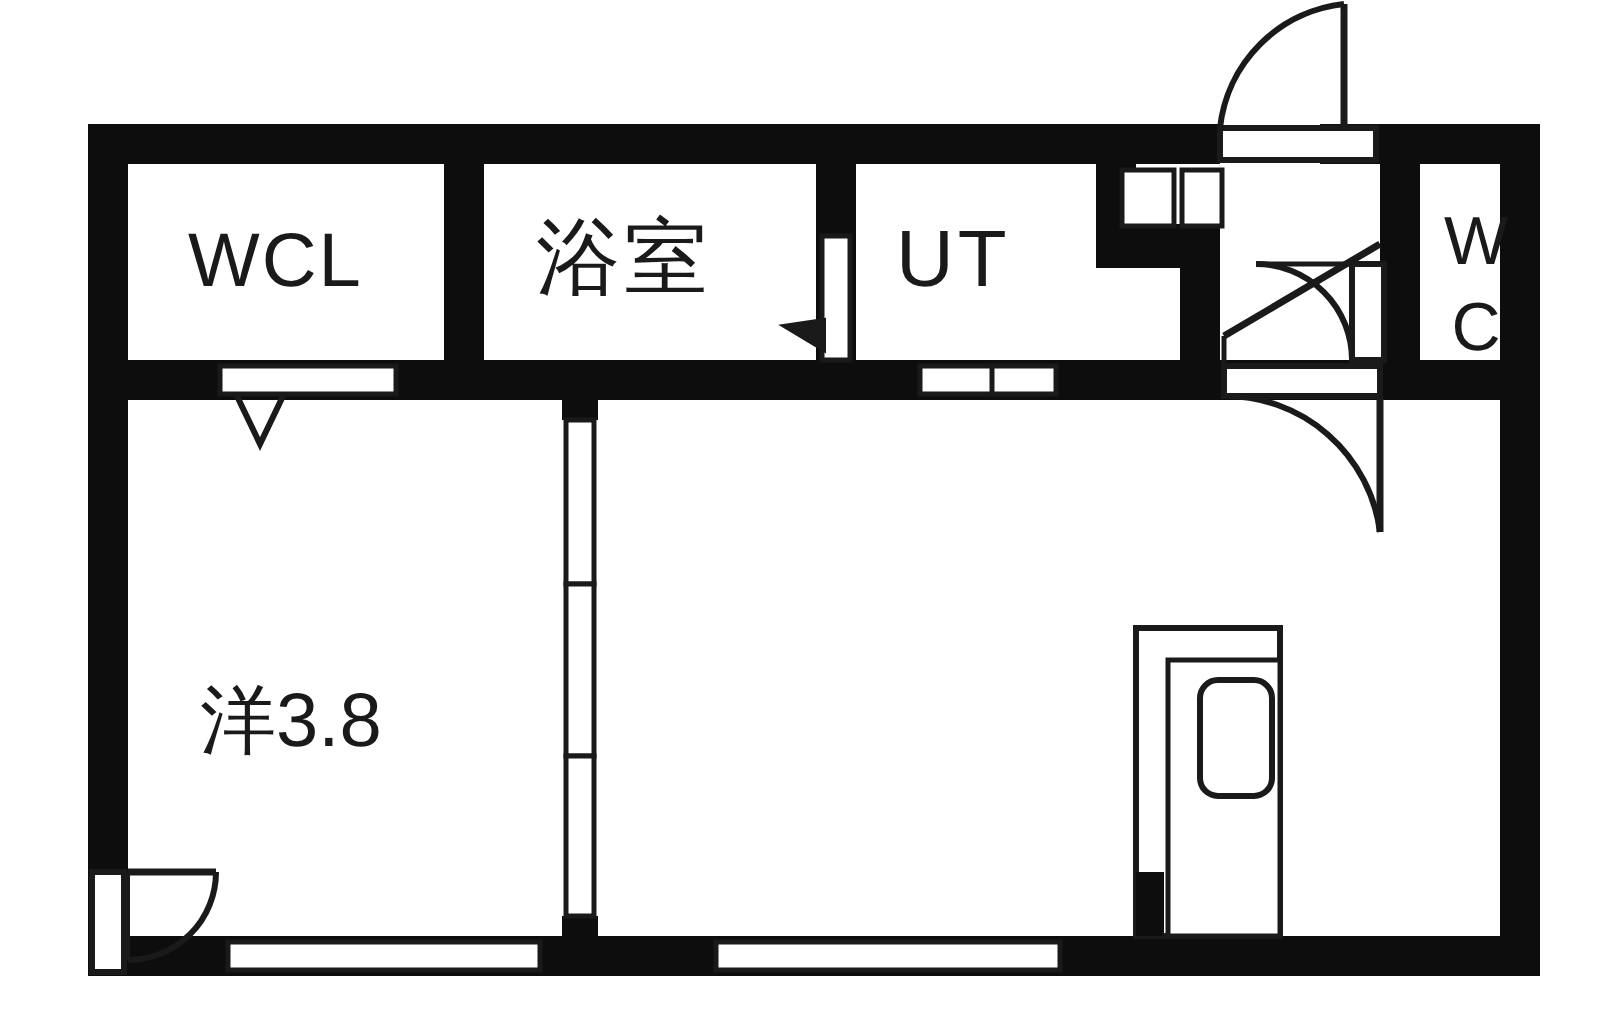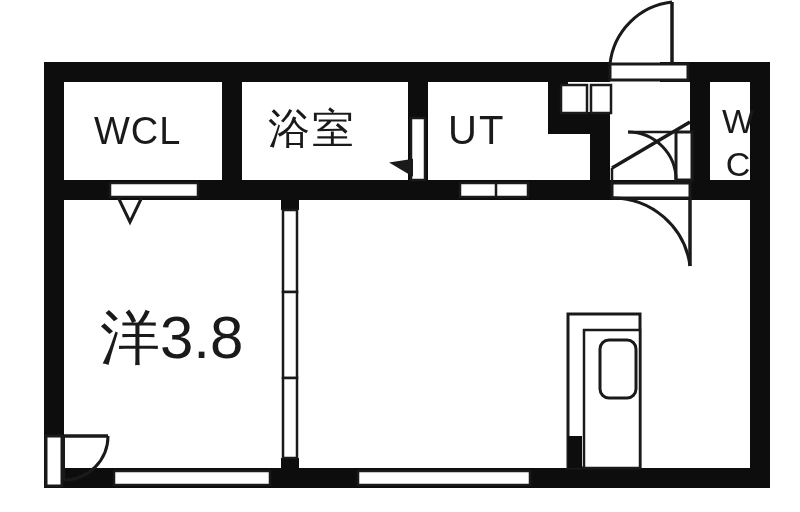--- a/index.html
+++ b/index.html
@@ -33,21 +33,21 @@
     font-family: "Liberation Sans", sans-serif;
     white-space: nowrap;
     line-height: 1;
     text-align: center;
     -webkit-font-smoothing: antialiased;
   }
   .lbl-wcl   { left: 94px;  top: 112px; font-size: 38px; letter-spacing: 1px; }
   .lbl-bath  { left: 268px; top: 108px; font-size: 42px; letter-spacing: 2px; }
   .lbl-ut    { left: 448px; top: 110px; font-size: 40px; letter-spacing: 2px; }
   .lbl-wc    { left: 722px; top: 100px; font-size: 34px; line-height: 1.25; text-align: center; }
-  .lbl-yo    { left: 100px; top: 308px; font-size: 60px; letter-spacing: 0px; }
+  .lbl-yo    { left: 100px; top: 342px; font-size: 38px; letter-spacing: 0px; }
   .lbl-ldk   { left: 324px; top: 327px; font-size: 50px; letter-spacing: 0px; }
 </style>
 </head>
 <body>
 
 <div id="plan-root">
 
   <svg id="plan-svg" viewBox="0 0 800 512">
 
     <g>

